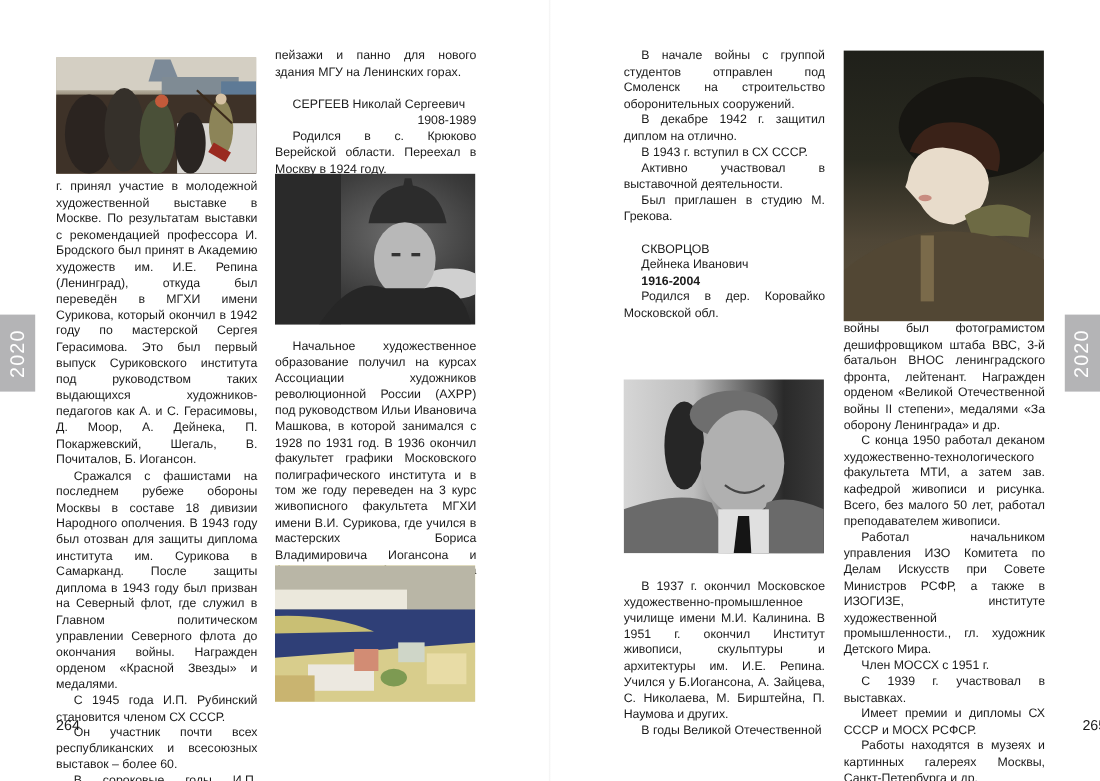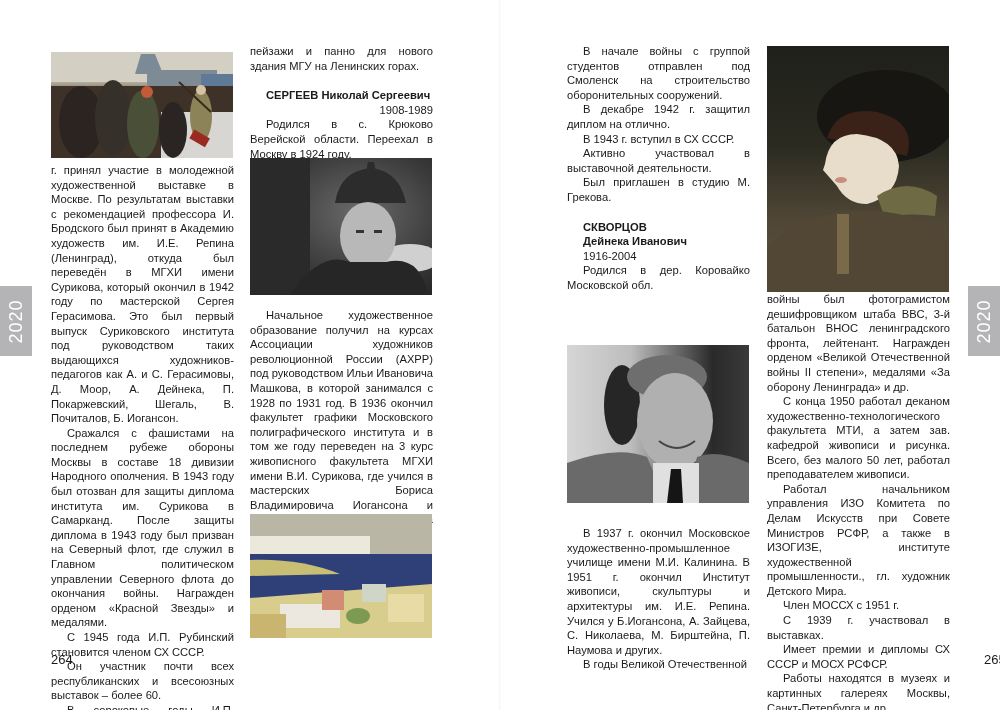--- a/index.html
+++ b/index.html
@@ -1,21 +1,21 @@
 <!DOCTYPE html>
 <html><head>
 <meta charset="utf-8">
 <style>
   html, body { margin:0; padding:0; background:#ffffff; }
   body { width:1000px; height:710px; position:relative; overflow:hidden;
          font-family:"Liberation Sans", sans-serif; color:#1a1a1a; }
   .col { position:absolute; font-size:11.2px; line-height:14.6px; }
   .col p { margin:0; text-align:justify; }
   .col p.ind { text-indent:16px; }
-  .heading { font-weight:bold; text-indent:16px; }
+  .heading { font-weight:normal; text-indent:16px; }
   .sub { text-indent:16px; }
   .pic { position:absolute; overflow:hidden; }
   .pageno { position:absolute; font-size:13px; }
   .sidetab { position:absolute; width:32px; height:70px; background:#b4b4b6;
              color:#ffffff; display:flex; align-items:center; justify-content:center; }
   .sidetab span { transform:rotate(-90deg); font-size:18px; letter-spacing:1px; white-space:nowrap; }
   .gutter { position:absolute; left:499px; top:0; width:2px; height:710px;
             background:linear-gradient(90deg,#f2f2f2,#ffffff); }
 </style>
 </head>
@@ -105,21 +105,21 @@
   </div>
 
   <div class="col" style="left:567px;top:44px;width:183px;">
     <p class="ind">В начале войны с группой студентов отправлен под Смоленск на строительство оборонительных сооружений.</p>
     <p class="ind">В декабре 1942 г. защитил диплом на отлично.</p>
     <p class="ind">В 1943 г. вступил в СХ СССР.</p>
     <p class="ind">Активно участвовал в выставочной деятельности.</p>
     <p class="ind">Был приглашен в студию М. Грекова.</p>
     <p class="heading" style="margin-top:15px;text-align:left;">СКВОРЦОВ</p>
     <p class="heading" style="text-align:left;">Дейнека Иванович</p>
-    <p class="sub" style="text-align:left;">1916-2004</p>
+    <p class="sub" style="text-align:left;font-weight:bold;">1916-2004</p>
     <p class="ind">Родился в дер. Коровайко Московской обл.</p>
   </div>
 
   <div class="pic" style="left:567px;top:345px;width:182px;height:158px;background:linear-gradient(90deg,#d6d6d6 0%,#bdbdbd 35%,#2a2a2a 80%,#3a3a3a 100%);" title="Portrait photo of elderly Alexei Skvortsov smiling">
     <svg width="182" height="158" viewBox="0 0 182 158">
       <ellipse cx="55" cy="60" rx="18" ry="40" fill="#262626"></ellipse>
       <ellipse cx="100" cy="32" rx="40" ry="22" fill="#6e6e6e"></ellipse>
       <ellipse cx="108" cy="76" rx="38" ry="48" fill="#b0b0b0"></ellipse>
       <path d="M92,96 Q110,110 128,96" stroke="#444" stroke-width="2" fill="none"></path>
       <path d="M0,158 L0,118 Q50,100 80,112 L100,158 Z" fill="#6a6a6a"></path>

